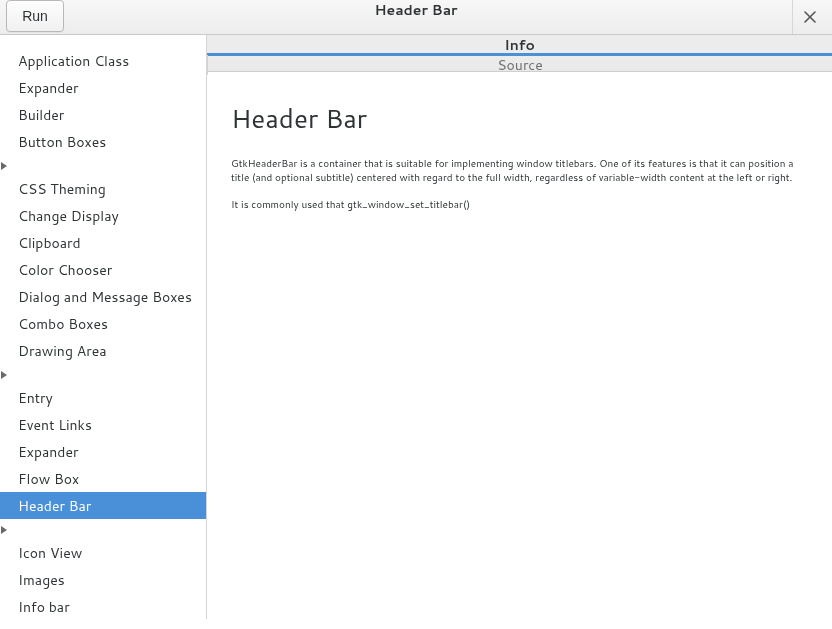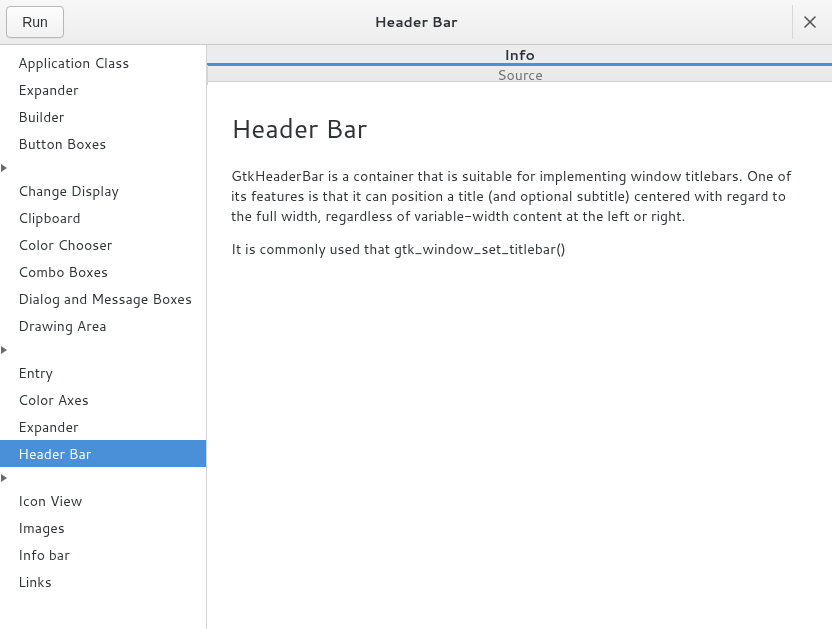--- a/index.html
+++ b/index.html
@@ -7,25 +7,24 @@
     margin: 0; padding: 0;
     width: 832px; height: 629px;
     font-family: "Cantarell", "DejaVu Sans", "Segoe UI", sans-serif;
     font-size: 14px;
     color: #2e3436;
     background: #fff;
     overflow: hidden;
   }
   
   .headerbar {
-    height: 45px;
+    height: 35px;
     background: linear-gradient(#f7f7f7, #ededed);
     border-bottom: 1px solid #c9c9c9;
     display: flex;
-    align-items: center;
     position: relative;
     padding: 0 6px;
   }
   .hb-btn {
     height: 32px;
     min-width: 58px;
     border: 1px solid #b8b8b8;
     border-radius: 4px;
     background: linear-gradient(#fdfdfd, #f1f1f1);
     color: #2e3436;
@@ -63,21 +62,21 @@
   .sidebar-wrap {
     width: 207px;
     border-right: 1px solid #d4d4d4;
     background: #fff;
     position: relative;
     display: flex;
   }
   .sidebar {
     flex: 1;
     overflow-y: auto;
-    padding-top: 4px;
+    padding-top: 12px;
   }
   
   .sidebar::-webkit-scrollbar { width: 10px; }
   .sidebar::-webkit-scrollbar-track { background: transparent; }
   .sidebar::-webkit-scrollbar-thumb { background: #c9c9c9; border-radius: 5px; }
   .row {
     display: flex;
     align-items: center;
     height: 27px;
     padding-left: 18px;
@@ -137,21 +136,21 @@
     color: #2e3436;
   }
   .content h1 {
     margin: 6px 0 18px 0;
     font-size: 26px;
     font-weight: 400;
     color: #2e3436;
   }
   .content p {
     margin: 0 0 12px 0;
-    font-size: 14px;
+    font-size: 10px;
   }
 </style>
 </head>
 <body>
 
 <div class="headerbar">
   <button class="hb-btn">Run</button>
   <div class="hb-title">Header Bar</div>
   <div class="hb-close">
     <svg viewBox="0 0 12 12">
@@ -179,64 +178,71 @@
             <span>Builder</span>
           </div>
         </div>
         <div class="row-wrap">
           <div class="row">
             <span>Button Boxes</span>
           </div>
         </div>
         <div class="row-wrap"><span class="expander"><svg width="8" height="8" viewBox="0 0 8 8">
               <path d="M1 0 L7 4 L1 8 Z" fill="#6a6a6a"></path>
-            </svg></span></div>
+            </svg></span><div class="row">
+            <span>CSS Theming</span>
+          </div></div>
         <div class="row-wrap">
           <div class="row">
             <span>Change Display</span>
           </div>
         </div>
         <div class="row-wrap">
           <div class="row">
             <span>Clipboard</span>
           </div>
         </div>
         <div class="row-wrap">
           <div class="row">
             <span>Color Chooser</span>
           </div>
         </div>
         <div class="row-wrap">
           <div class="row">
+            <span>Dialog and Message Boxes</span>
+          </div>
+        </div>
+        <div class="row-wrap">
+          <div class="row">
             <span>Combo Boxes</span>
-          </div>
-        </div>
-        <div class="row-wrap">
-          <div class="row">
-            <span>Dialog and Message Boxes</span>
           </div>
         </div>
         <div class="row-wrap">
           <div class="row">
             <span>Drawing Area</span>
           </div>
         </div>
         <div class="row-wrap"><span class="expander"><svg width="8" height="8" viewBox="0 0 8 8">
               <path d="M1 0 L7 4 L1 8 Z" fill="#6a6a6a"></path>
             </svg></span><div class="row">
             <span>Entry</span>
           </div></div>
         <div class="row-wrap">
           <div class="row">
-            <span>Color Axes</span>
+            <span>Event Links</span>
           </div>
         </div>
         <div class="row-wrap">
           <div class="row">
             <span>Expander</span>
+          </div>
+        </div>
+        <div class="row-wrap">
+          <div class="row">
+            <span>Flow Box</span>
           </div>
         </div>
         <div class="row-wrap">
           <div class="row selected">
             <span>Header Bar</span>
           </div>
         </div>
         <div class="row-wrap"><span class="expander"><svg width="8" height="8" viewBox="0 0 8 8">
               <path d="M1 0 L7 4 L1 8 Z" fill="#6a6a6a"></path>
             </svg></span><div class="row">

